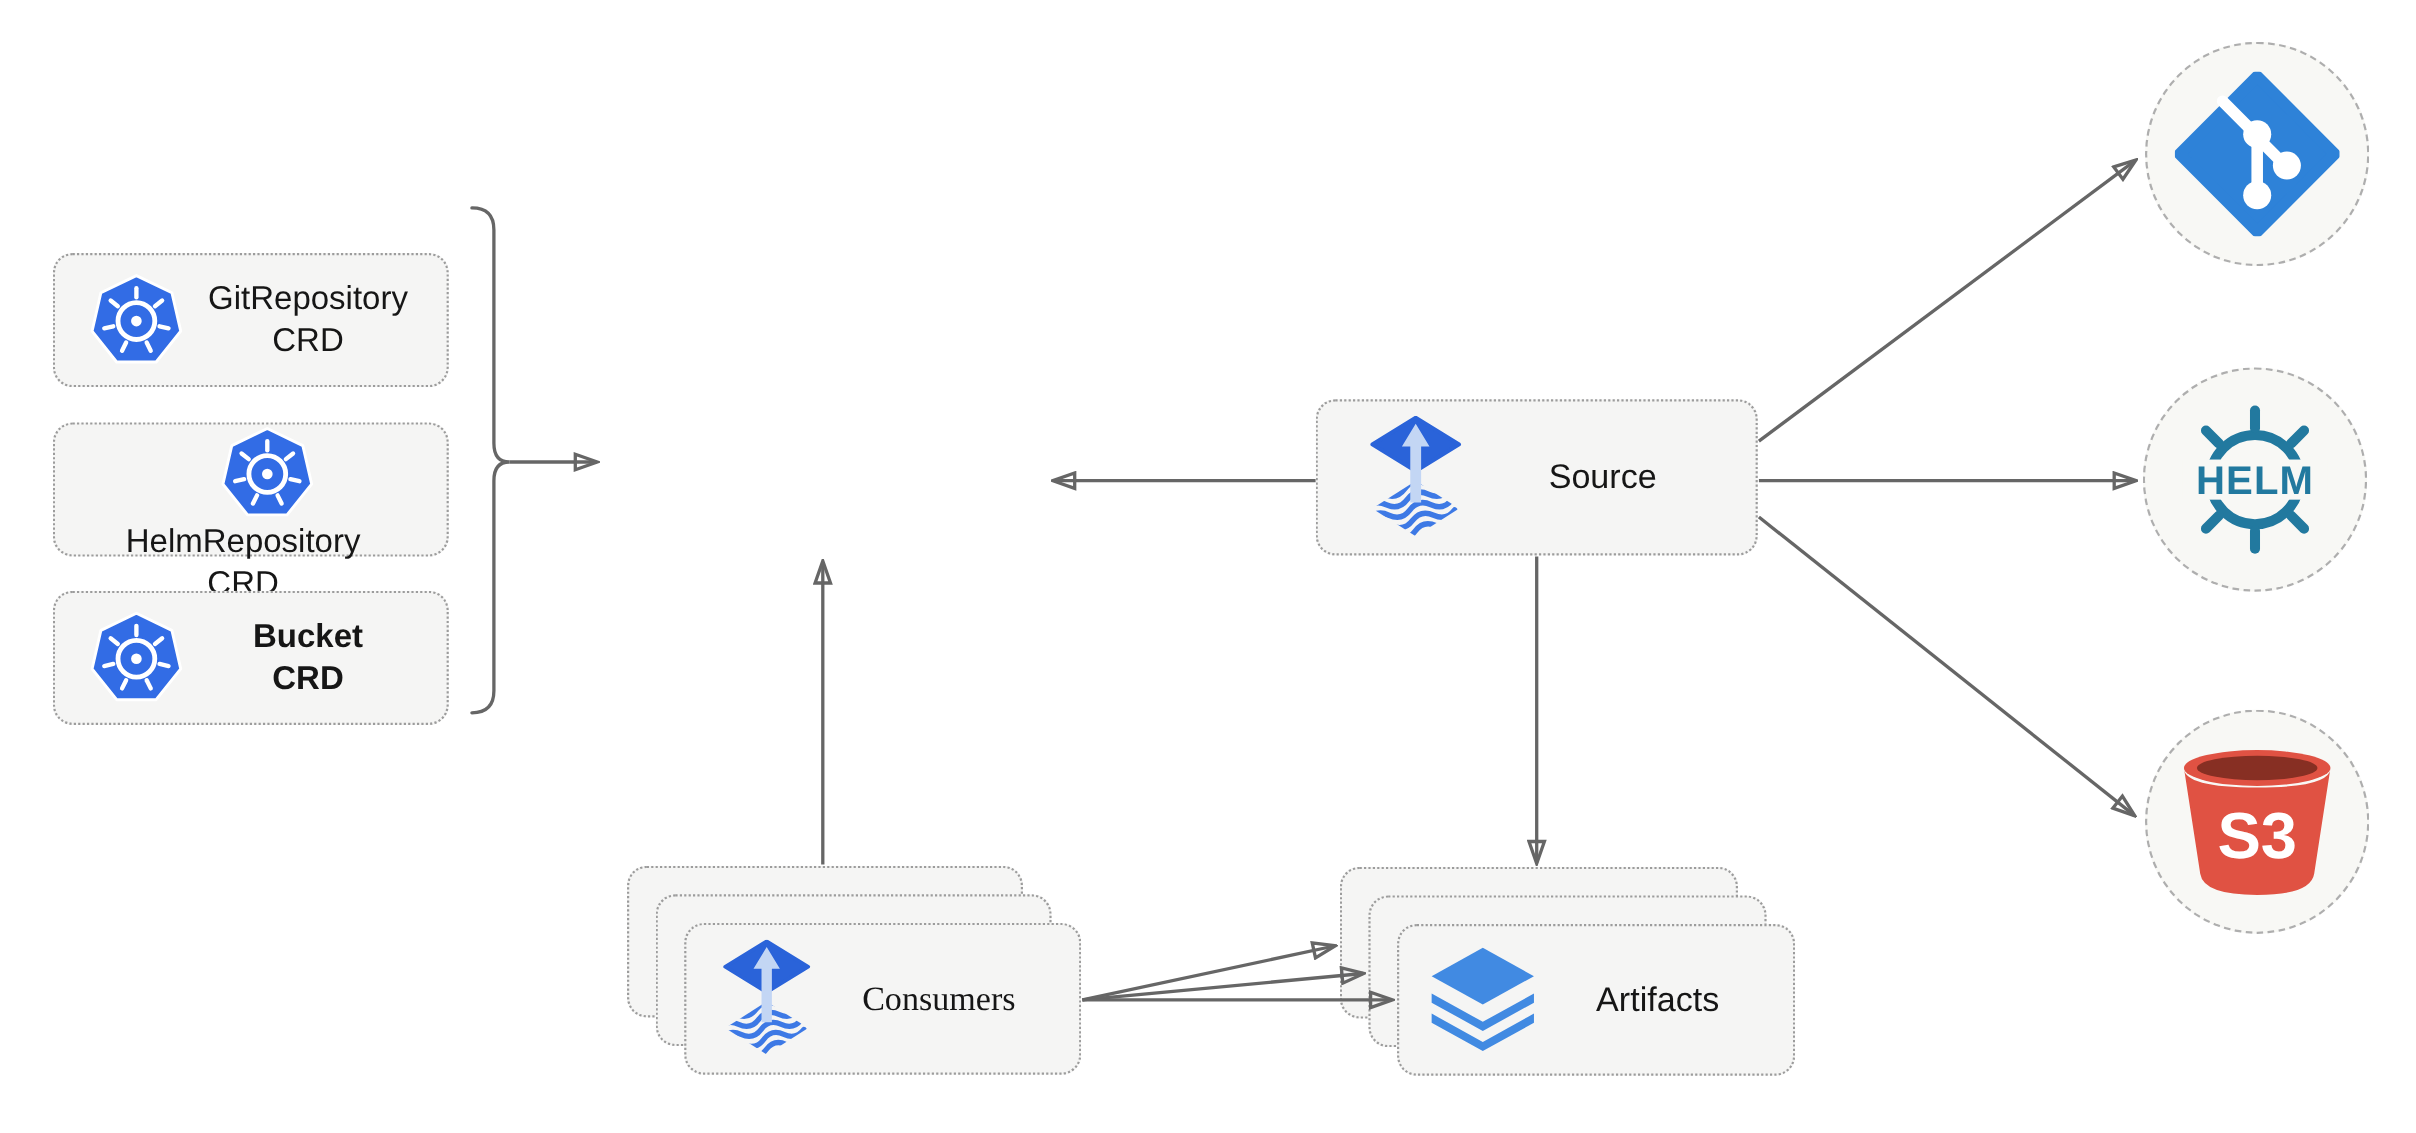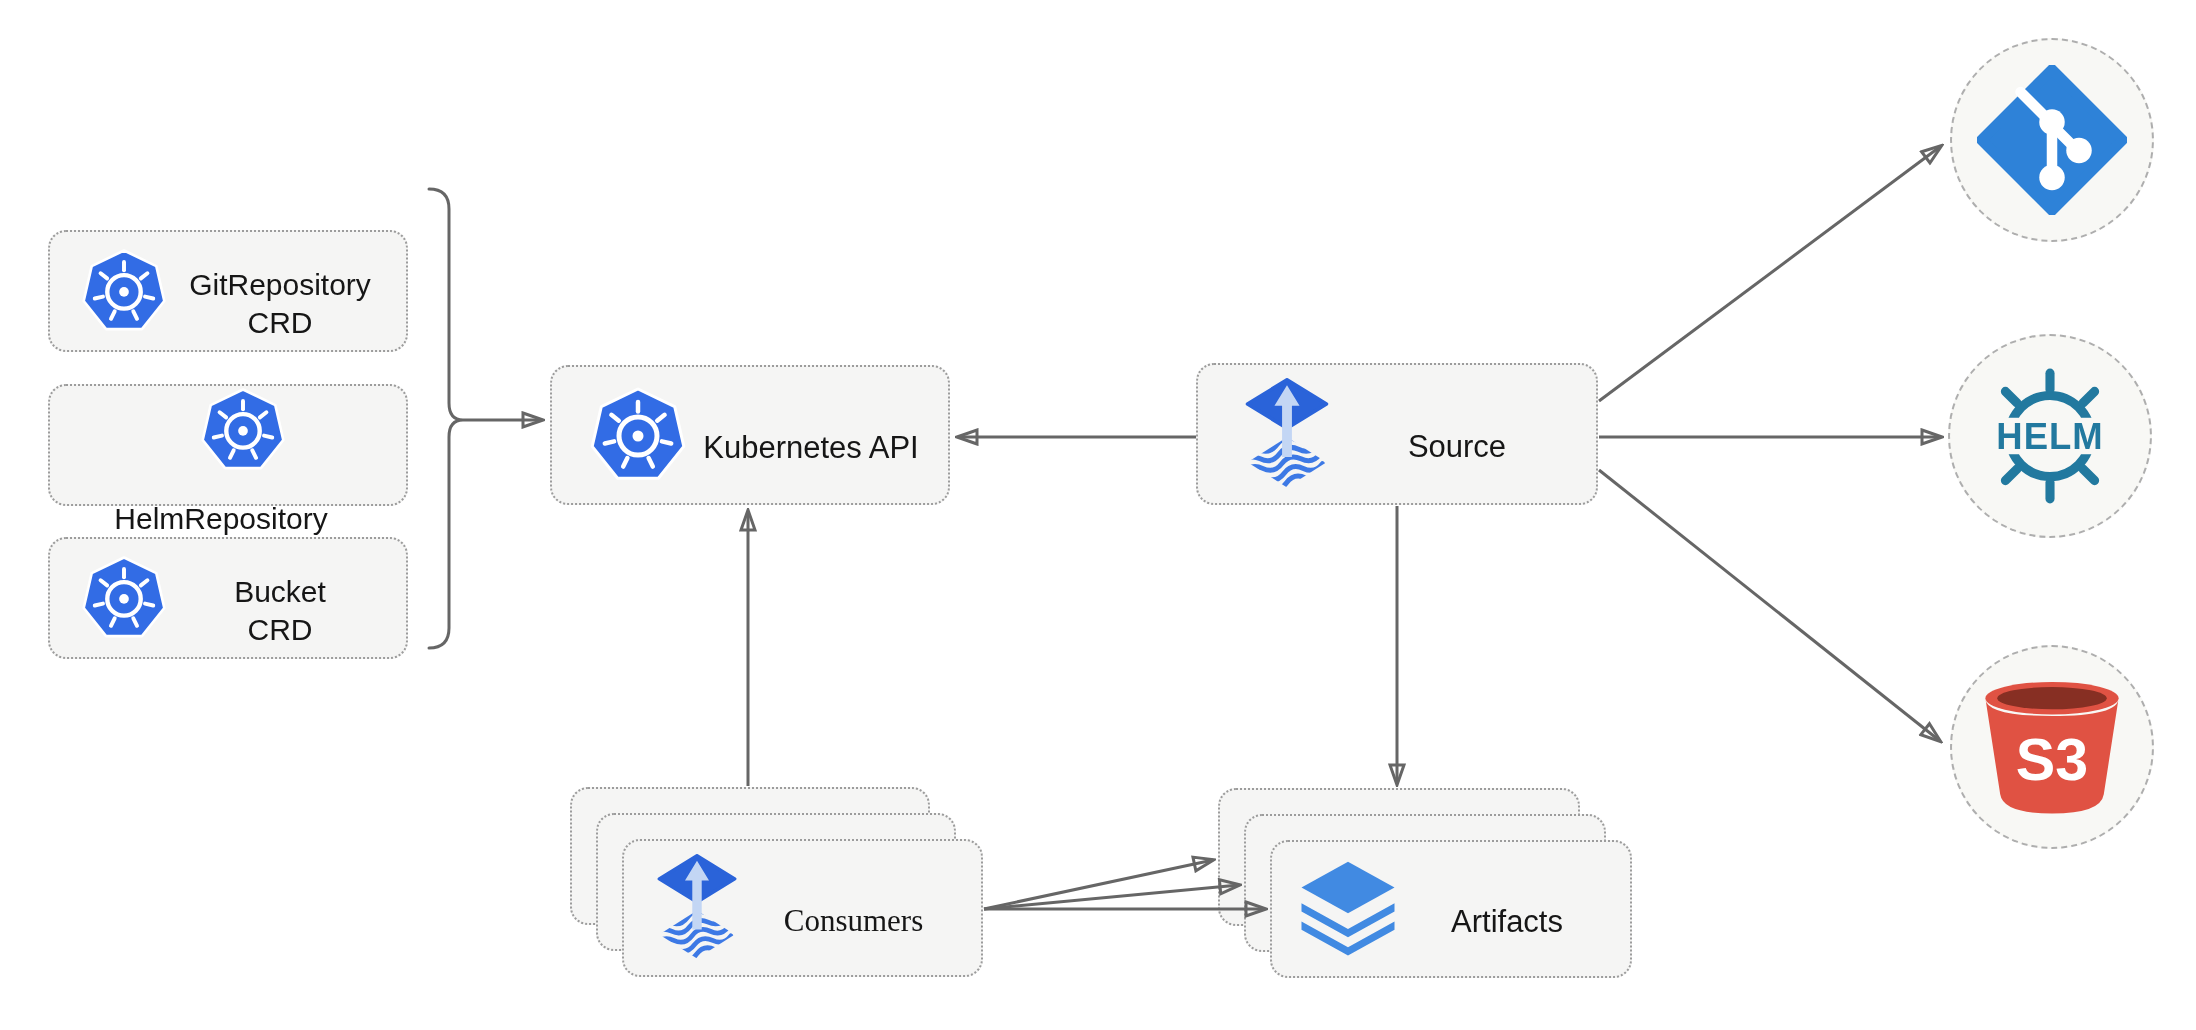--- a/index.html
+++ b/index.html
@@ -8,21 +8,21 @@
     font-family:"Liberation Sans", sans-serif; overflow:hidden;
   }
   .node {
     position:absolute; background:#f5f5f4; border:2.5px dotted #9c9c9c;
     border-radius:18px; display:flex; align-items:center;
     box-sizing:border-box; z-index:3;
   }
   .node .icon-wrap { flex:0 0 auto; margin-left:30px; display:flex; align-items:center; }
   .node .label {
     flex:1 1 auto; text-align:center; font-size:30px; color:#161616;
-    line-height:1.28; padding-right:14px;margin-top:26px;
+    line-height:1.28; padding-right:14px;
   }
   .stack-ghost {
     position:absolute; background:#f5f5f4; border:2.5px dotted #9c9c9c;
     border-radius:18px; box-sizing:border-box;
   }
   .ghost-back { z-index:1; }
   .ghost-mid  { z-index:2; }
   .circle-node {
     position:absolute; width:204px; height:204px; border-radius:50%;
     background:#f8f8f5; border:2.5px dashed #aeaeae; box-sizing:border-box;
@@ -136,40 +136,32 @@
       <svg width="88" height="88" viewBox="0 0 100 100">
           <use href="#sym-k8s"></use>
         </svg>
     </span>
     <div class="label">
       <div>HelmRepository</div>
       <div>CRD</div>
     </div>
   </div>
 
-  <div class="node" style="left:48px; top:537px; width:360px; height:122px;">
+  <div class="node" style="left:48px; top:537px; width:360px; height:122px;font-weight:bold;">
     <span class="icon-wrap">
       <svg width="88" height="88" viewBox="0 0 100 100">
           <use href="#sym-k8s"></use>
         </svg>
     </span>
     <div class="label">
       <div>Bucket</div>
       <div>CRD</div>
     </div>
   </div>
 
-  <div class="node" style="left:550px; top:365px; width:400px; height:140px;">
-    <span class="icon-wrap" style="margin-left:36px;">
-      <svg width="100" height="100" viewBox="0 0 100 100">
-          <use href="#sym-k8s"></use>
-        </svg>
-    </span>
-    <div class="label" style="font-size:31px;">Kubernetes API</div>
-  </div>
 
   <div class="node" style="left:1196px; top:363px; width:402px; height:142px;">
     <span class="icon-wrap" style="margin-left:44px;">
       <svg width="90" height="113" viewBox="0 0 100 126">
           <use href="#sym-flux"></use>
         </svg>
     </span>
     <div class="label" style="font-size:31px;">
       <div>Source</div>
     </div>

